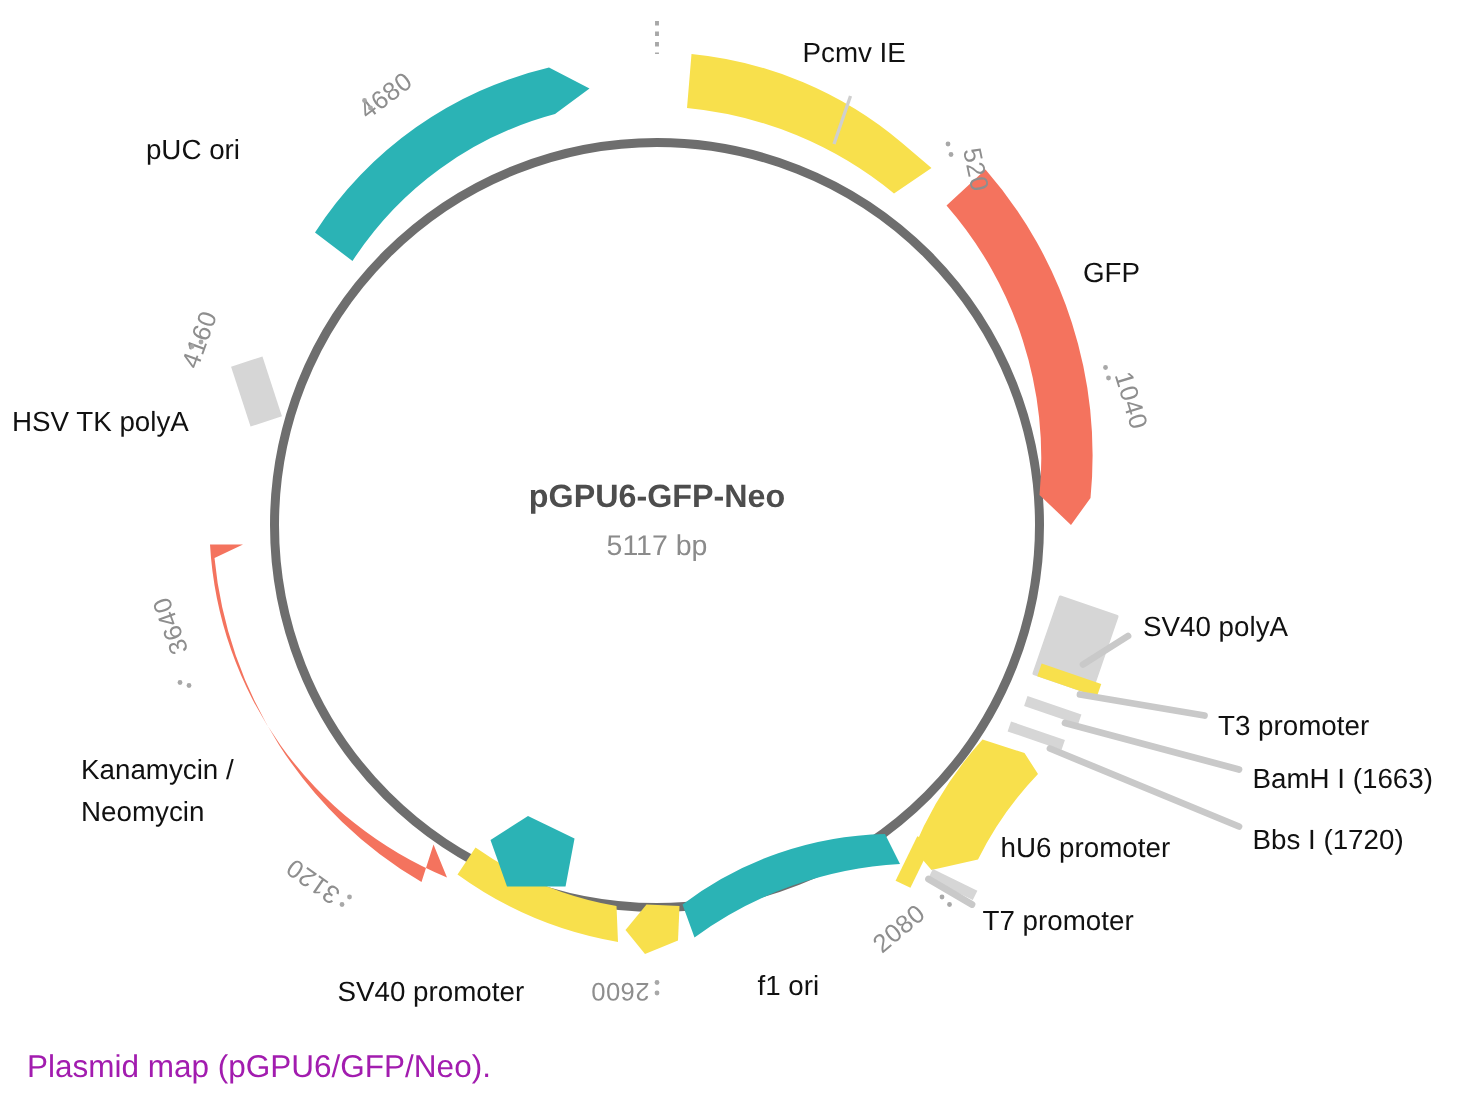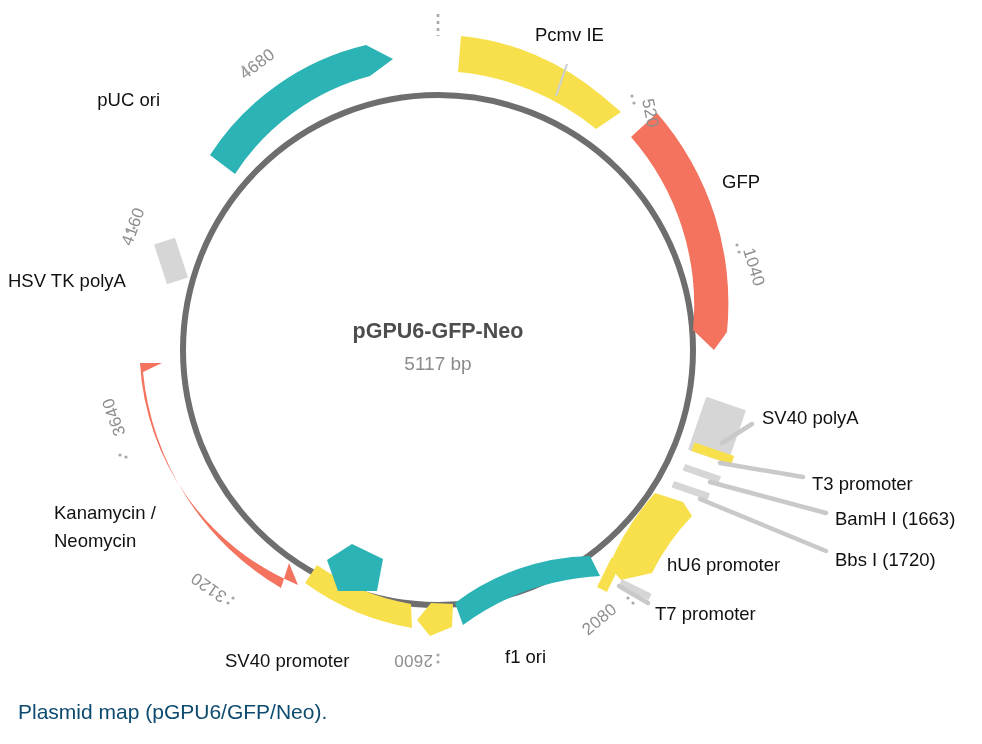--- a/index.html
+++ b/index.html
@@ -3,21 +3,21 @@
 <meta charset="utf-8">
 <style>
   html,body{margin:0;padding:0;background:#ffffff;}
   body{width:982px;height:744px;font-family:"Liberation Sans",sans-serif;overflow:hidden;}
   #stage{position:relative;width:982px;height:616px;background:#fff;}
   svg#map{position:absolute;left:0;top:0;width:982px;height:744px;display:block;}
   .feat-label{font-family:"Liberation Sans",sans-serif;font-size:18.5px;fill:#111111;}
   .tick-label{font-family:"Liberation Sans",sans-serif;font-size:17px;fill:#8e8e8e;letter-spacing:0.3px;}
   .plasmid-name{font-family:"Liberation Sans",sans-serif;font-size:21.5px;font-weight:bold;fill:#4d4d4d;}
   .plasmid-size{font-family:"Liberation Sans",sans-serif;font-size:19px;fill:#8b8b8b;}
-  .caption{position:absolute;left:18px;top:700px;font-size:21px;color:#0c4a6e;
+  .caption{position:absolute;left:18px;top:700px;font-size:21px;color:#a21caf;
            font-family:"Liberation Sans",sans-serif;white-space:nowrap;}
   .leader{stroke:#c9c9c9;stroke-width:4.5;stroke-linecap:round;fill:none;}
 </style>
 </head>
 <body>
 
 <div id="stage">
 
   <svg id="map" viewBox="0 0 982 744">
 

